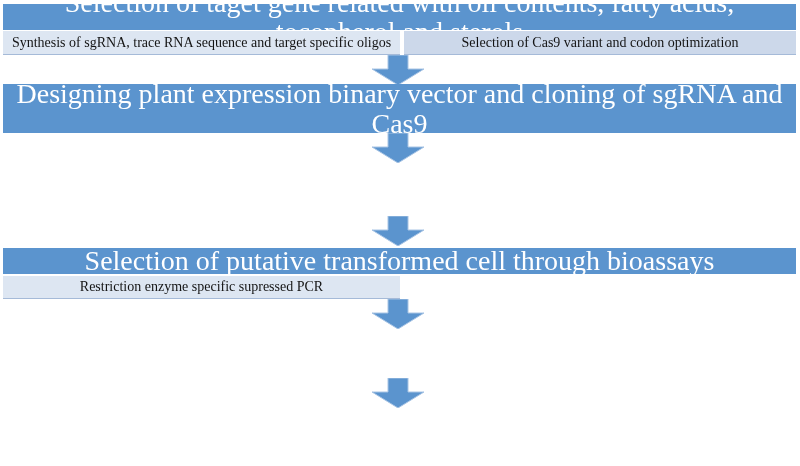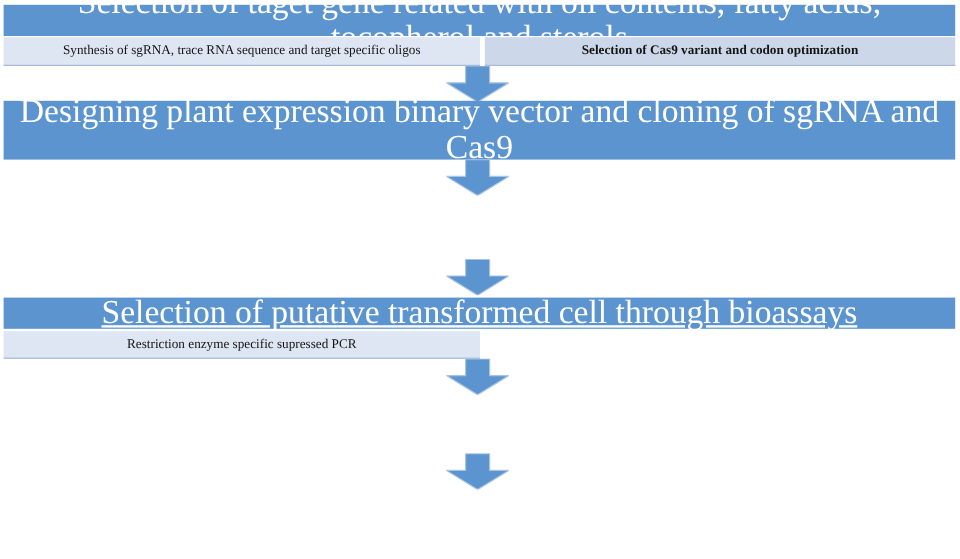--- a/index.html
+++ b/index.html
@@ -25,38 +25,38 @@
     align-items: center;
     justify-content: center;
     text-align: center;
     font-size: 28px;
     line-height: 1.05;
     box-sizing: border-box;
   }
   .bar1 { top: 4px;   height: 26px; }
   .bar2 { top: 84px;  height: 49px; }
   .bar3 { top: 164px; height: 51px; }
-  .bar4 { top: 248px; height: 26px; text-decoration: underline; }
+  .bar4 { top: 248px; height: 26px; }
   .bar5 { top: 331px; height: 46px; }
   .bar6 { top: 411px; height: 50px; }
 
   .cell {
     position: absolute;
     display: flex;
     align-items: center;
     justify-content: center;
     text-align: left;
     color: var(--sub_text, #141414);
-    font-size: 11px;
+    font-size: 14px;
     line-height: 1.0;
     box-sizing: border-box;
     border-bottom: 1px solid var(--sub_border, #a5bad8);
   }
   .cell.left  { left: 3px;   width: 397px; background: var(--sub_left_bg, #dde6f2); }
-  .cell.right { left: 404px; width: 392px; background: var(--sub_right_bg, #ccd8ea); font-weight: bold; }
+  .cell.right { left: 404px; width: 392px; background: var(--sub_right_bg, #ccd8ea); }
   .sub1 { top: 31px;  height: 24px; }
   .sub2 { top: 276px; height: 23px; }
 
   .arrow {
     position: absolute;
     left: 372px;
     width: 52px;
     height: 30px;
   }
   .arrow svg { display: block; width: 52px; height: 30px; }

